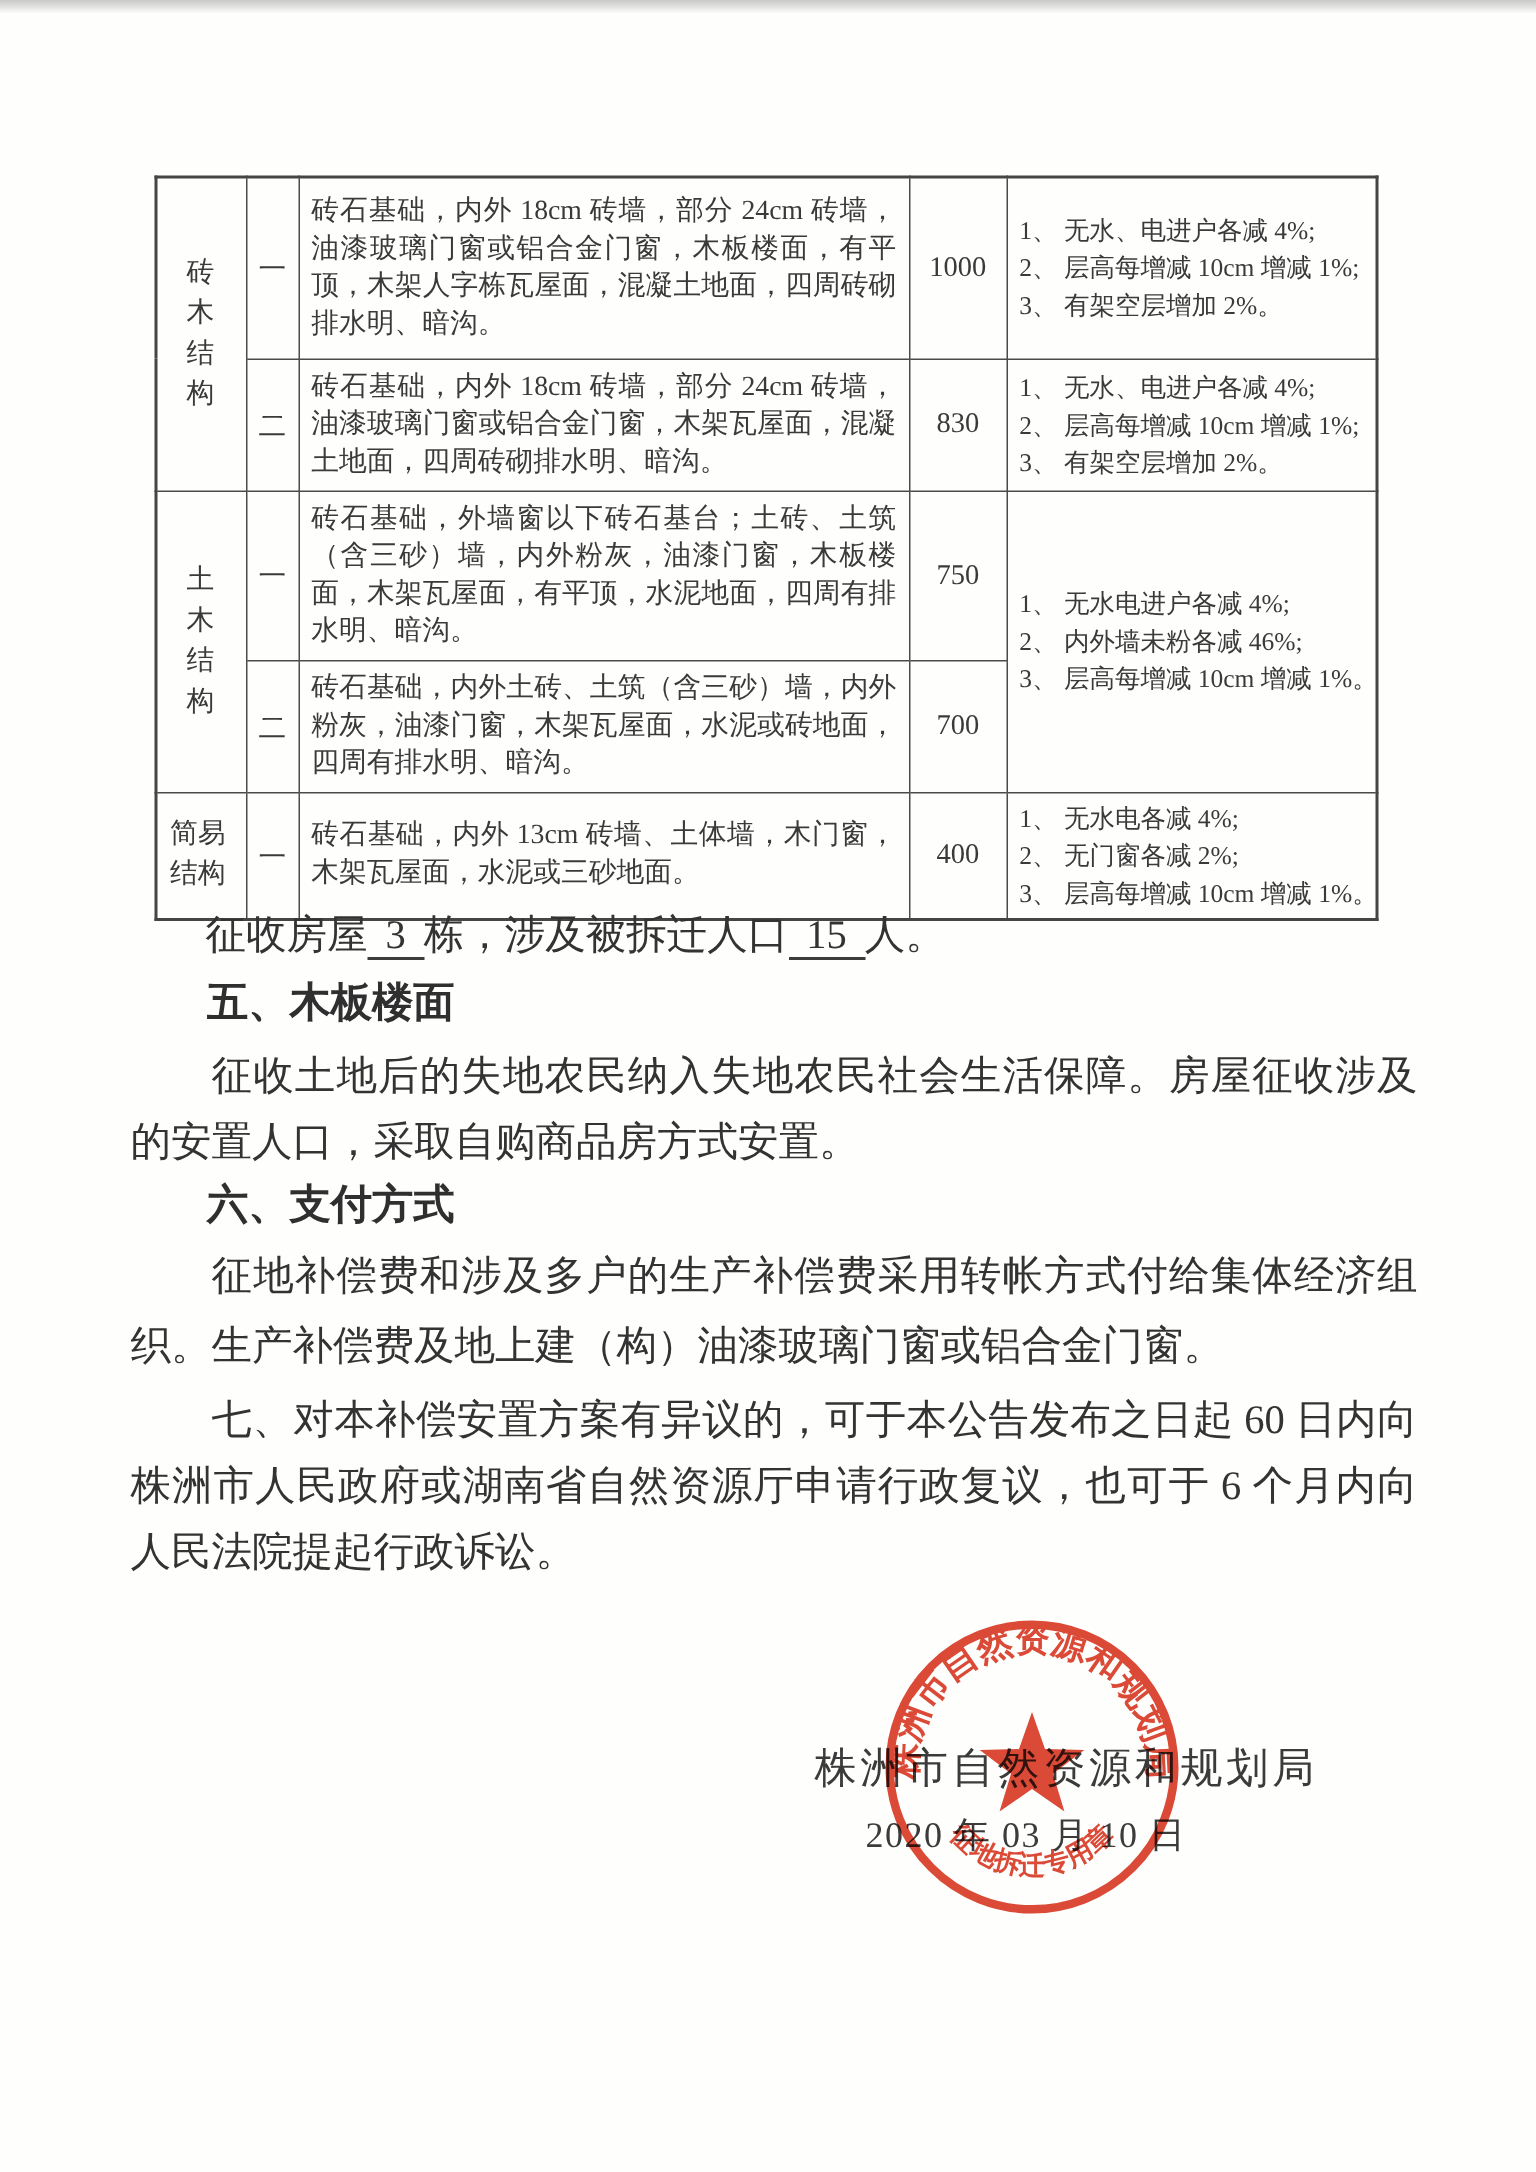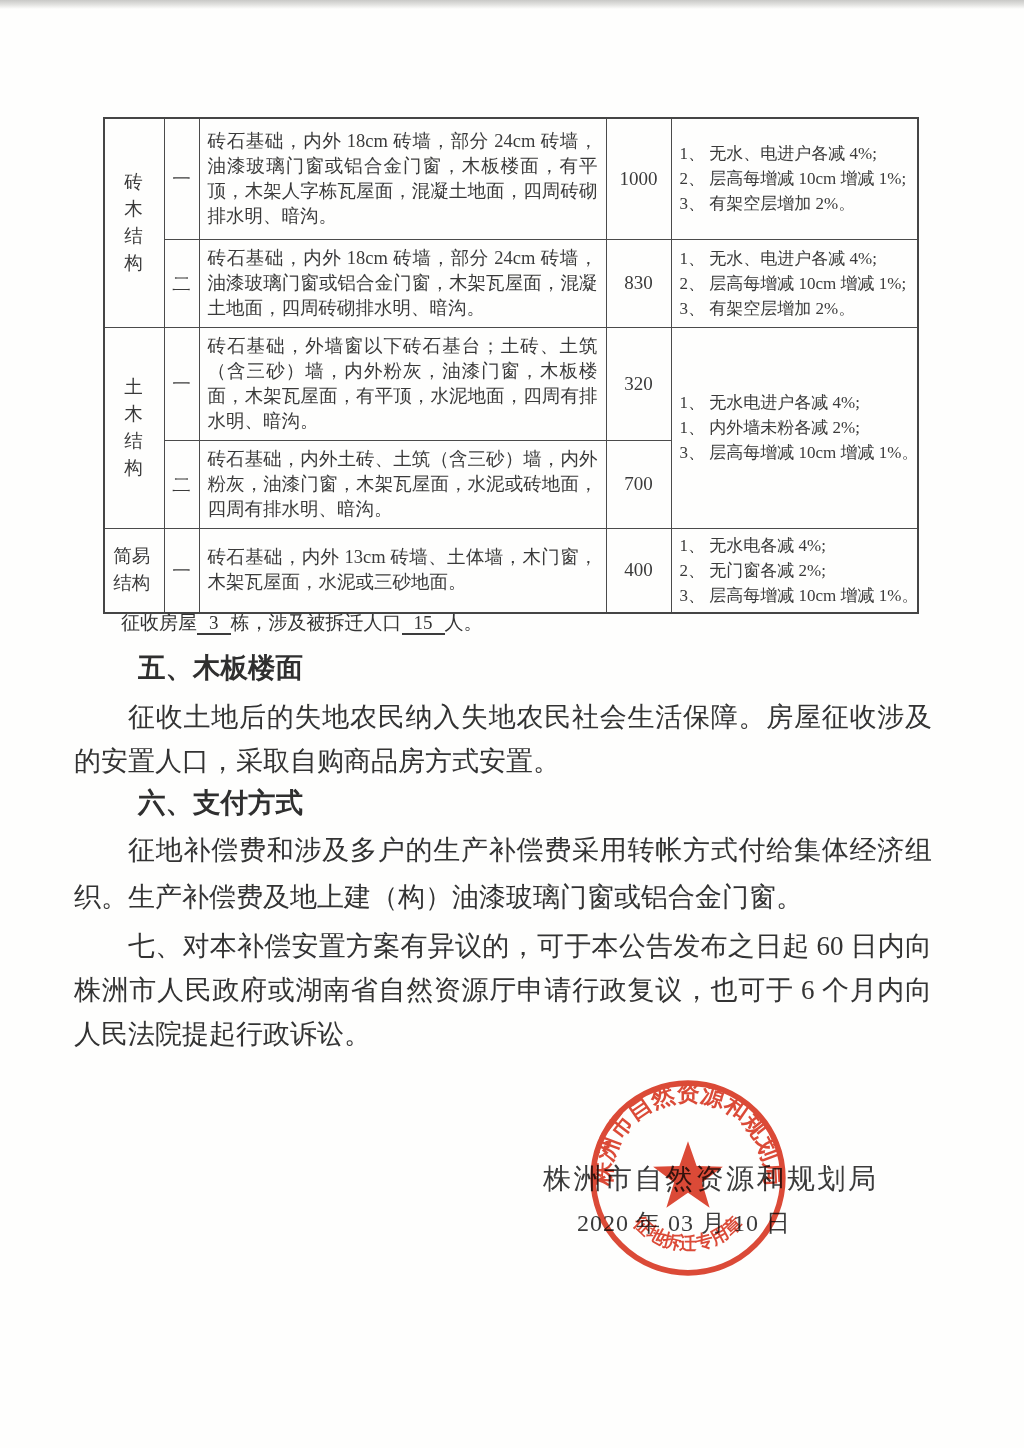--- a/index.html
+++ b/index.html
@@ -28,29 +28,29 @@
   .vlabel { display:block; width:20px; margin:0 auto; word-break:break-all; line-height:27px; letter-spacing:0; }
   .vlabel2 { display:block; width:42px; margin:0 auto; word-break:break-all; line-height:27px; }
   td.grade { text-align:center; }
   td.desc { padding:6px 8px; text-align:justify; line-height:25px; letter-spacing:0;font-family:Liberation Serif, serif; }
   td.val  { text-align:center; font-size:19px; }
   td.notes { padding:4px 4px 4px 8px; font-size:17px; }
   td.notes div { white-space:nowrap; line-height:25px; }
   
   .summary-line {
     position:absolute; left:83px; top:605px; width:858px;
-    font-size:19px; line-height:36px; text-indent:2em; color:#333;
+    font-size:27px; line-height:36px; text-indent:2em; color:#333;
   }
   .uline { border-bottom:2px solid #3c3c3c; padding:0 12px; }
   .sec-heading {
     position:absolute; left:83px; width:858px; margin:0;
     font-size:27.5px; font-weight:bold; line-height:36px; text-indent:2em; color:#2f2f2f;
   }
   .para {
-    position:absolute; left:74px; width:858px; margin:0;
+    position:absolute; left:87px; width:858px; margin:0;
     font-size:27px; text-align:justify; text-indent:2em; color:#333;
   }
   #h-five { top:650px; }
   #p-five { top:695px; line-height:44px; }
   #h-six  { top:785px; }
   #p-six  { top:827px; line-height:47px; }
   #p-seven{ top:924px; line-height:44px; }
   .sig-org  { position:absolute; left:543px; top:1160px; font-size:28px; letter-spacing:2.5px; color:#3b3b3b; }
   .sig-date { position:absolute; left:577px; top:1207px; font-size:24px; letter-spacing:1px; color:#3b3b3b; }
   .seal { position:absolute; left:586px; top:1076px; mix-blend-mode:multiply; opacity:0.92; }
@@ -92,24 +92,24 @@
           <div>2、 层高每增减 10cm 增减 1%;</div>
           <div>3、 有架空层增加 2%。</div>
         </td>
       </tr>
       <tr style="height:113px">
         <td class="gcell" rowspan="2">
             <span class="vlabel">土木结构</span>
           </td>
         <td class="grade">一</td>
         <td class="desc">砖石基础，外墙窗以下砖石基台；土砖、土筑（含三砂）墙，内外粉灰，油漆门窗，木板楼面，木架瓦屋面，有平顶，水泥地面，四周有排水明、暗沟。</td>
-        <td class="val">320</td>
+        <td class="val">750</td>
         <td class="notes" rowspan="2">
           <div>1、 无水电进户各减 4%;</div>
-          <div>1、 内外墙未粉各减 2%;</div>
+          <div>2、 内外墙未粉各减 46%;</div>
           <div>3、 层高每增减 10cm 增减 1%。</div>
         </td>
       </tr>
       <tr style="height:87px">
         <td class="grade">二</td>
         <td class="desc">砖石基础，内外土砖、土筑（含三砂）墙，内外粉灰，油漆门窗，木架瓦屋面，水泥或砖地面，四周有排水明、暗沟。</td>
         <td class="val">700</td>
       </tr>
       <tr style="height:70px">
         <td class="gcell">

